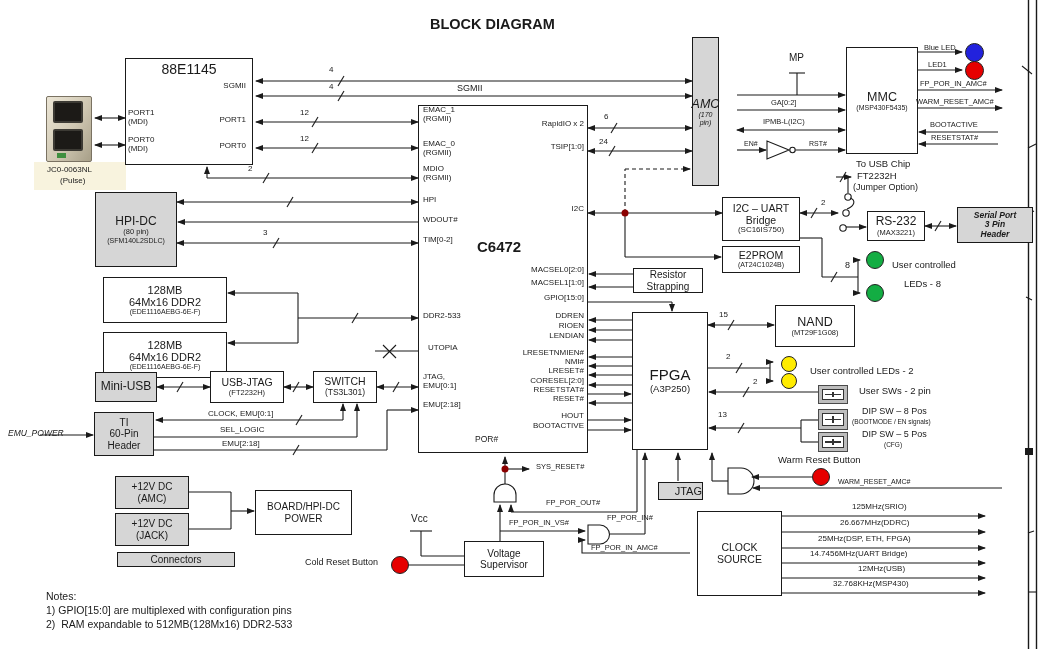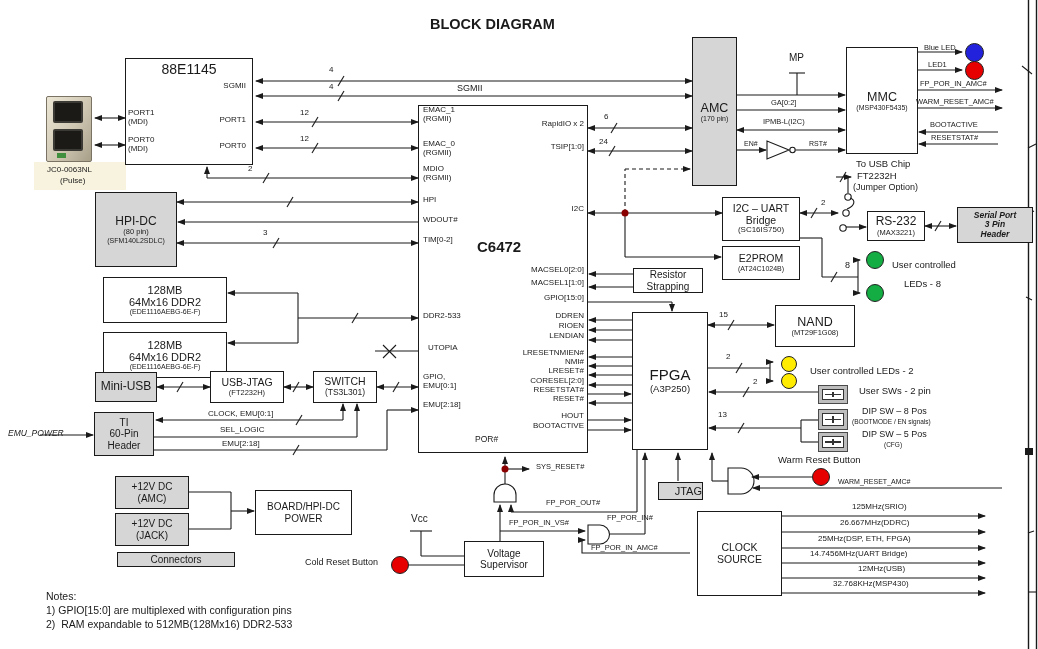--- a/index.html
+++ b/index.html
@@ -287,21 +287,21 @@
       <div style="font-size: 10px;">(JACK)</div>
     </div>
     <div class="block white" style="left: 255px; top: 490px; width: 97px; height: 45px;">
       <div style="font-size: 10px;">BOARD/HPI-DC</div>
       <div style="font-size: 10px;">POWER</div>
     </div>
     <div class="block gray" style="left: 117px; top: 552px; width: 118px; height: 15px;">
       <div style="font-size: 10px;">Connectors</div>
     </div>
     <div class="block white" style="left: 418px; top: 105px; width: 170px; height: 348px;"></div>
-    <div class="block gray" style="left: 692px; top: 37px; width: 45px; height: 149px;">
+    <div class="block gray" style="left: 692px; top: 37px; width: 27px; height: 149px; font-style: italic;">
       <div style="font-size: 12.5px;">AMC</div>
       <div style="font-size: 7px;">(170 pin)</div>
     </div>
     <div class="block white" style="left: 846px; top: 47px; width: 72px; height: 107px;">
       <div style="font-size: 12.5px;">MMC</div>
       <div style="font-size: 7px;">(MSP430F5435)</div>
     </div>
     <div class="block white" style="left: 722px; top: 197px; width: 78px; height: 44px;">
       <div style="font-size: 10.5px;">I2C – UART</div>
       <div style="font-size: 10.5px;">Bridge</div>
@@ -309,21 +309,21 @@
     </div>
     <div class="block white" style="left: 867px; top: 211px; width: 58px; height: 30px;">
       <div style="font-size: 12px;">RS-232</div>
       <div style="font-size: 7.5px;">(MAX3221)</div>
     </div>
     <div class="block gray" style="left: 957px; top: 207px; width: 76px; height: 36px; font-style: italic;">
       <div style="font-size: 8.5px; font-weight: bold;">Serial Port</div>
       <div style="font-size: 8.5px; font-weight: bold;">3 Pin</div>
       <div style="font-size: 8.5px; font-weight: bold;">Header</div>
     </div>
-    <div class="block white" style="left: 722px; top: 246px; width: 78px; height: 34px;">
+    <div class="block white" style="left: 722px; top: 246px; width: 78px; height: 27px;">
       <div style="font-size: 10.5px;">E2PROM</div>
       <div style="font-size: 7px;">(AT24C1024B)</div>
     </div>
     <div class="block white" style="left: 633px; top: 268px; width: 70px; height: 25px;">
       <div style="font-size: 10px;">Resistor</div>
       <div style="font-size: 10px;">Strapping</div>
     </div>
     <div class="block white" style="left: 632px; top: 312px; width: 76px; height: 138px;">
       <div style="font-size: 15px;">FPGA</div>
       <div style="font-size: 9.5px;">(A3P250)</div>
@@ -367,21 +367,21 @@
     <div class="lbl" style="top: 115px; left: 423px; font-size: 8px;">(RGMII)</div>
     <div class="lbl" style="top: 140px; left: 423px; font-size: 8px;">EMAC_0</div>
     <div class="lbl" style="top: 149px; left: 423px; font-size: 8px;">(RGMII)</div>
     <div class="lbl" style="top: 165px; left: 423px; font-size: 8px;">MDIO</div>
     <div class="lbl" style="top: 174px; left: 423px; font-size: 8px;">(RGMII)</div>
     <div class="lbl" style="top: 196px; left: 423px; font-size: 8px;">HPI</div>
     <div class="lbl" style="top: 216px; left: 423px; font-size: 8px;">WDOUT#</div>
     <div class="lbl" style="top: 236px; left: 423px; font-size: 8px;">TIM[0-2]</div>
     <div class="lbl" style="top: 312px; left: 423px; font-size: 8px;">DDR2-533</div>
     <div class="lbl" style="top: 344px; left: 428px; font-size: 8px;">UTOPIA</div>
-    <div class="lbl" style="top: 373px; left: 423px; font-size: 8px;">GPIO,</div>
+    <div class="lbl" style="top: 373px; left: 423px; font-size: 8px;">JTAG,</div>
     <div class="lbl" style="top: 382px; left: 423px; font-size: 8px;">EMU[0:1]</div>
     <div class="lbl" style="top: 401px; left: 423px; font-size: 8px;">EMU[2:18]</div>
     <div class="lbl" style="top: 435px; left: 475px; font-size: 8.5px;">POR#</div>
     <div class="lbl" style="top: 120px; right: 454px; font-size: 8px;">RapidIO x 2</div>
     <div class="lbl" style="top: 143px; right: 454px; font-size: 8px;">TSIP[1:0]</div>
     <div class="lbl" style="top: 205px; right: 454px; font-size: 8px;">I2C</div>
     <div class="lbl" style="top: 266px; right: 454px; font-size: 8px;">MACSEL0[2:0]</div>
     <div class="lbl" style="top: 279px; right: 454px; font-size: 8px;">MACSEL1[1:0]</div>
     <div class="lbl" style="top: 294px; right: 454px; font-size: 8px;">GPIO[15:0]</div>
     <div class="lbl" style="top: 312px; right: 454px; font-size: 8px;">DDREN</div>

